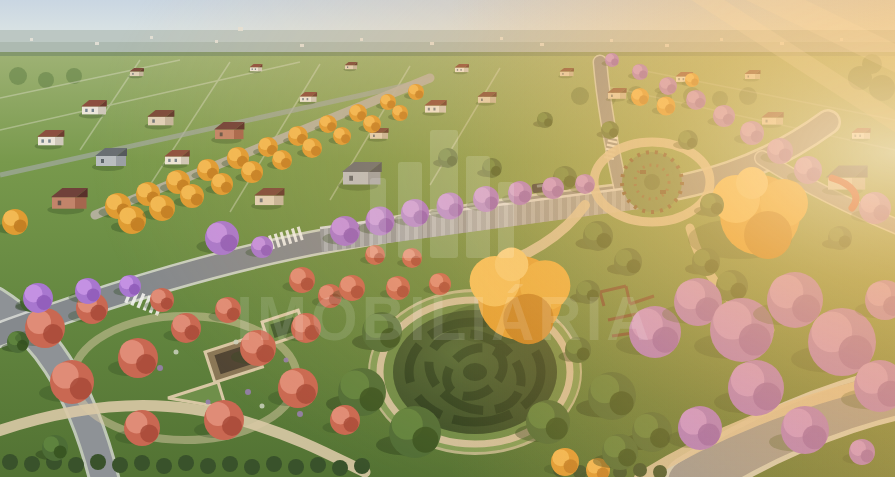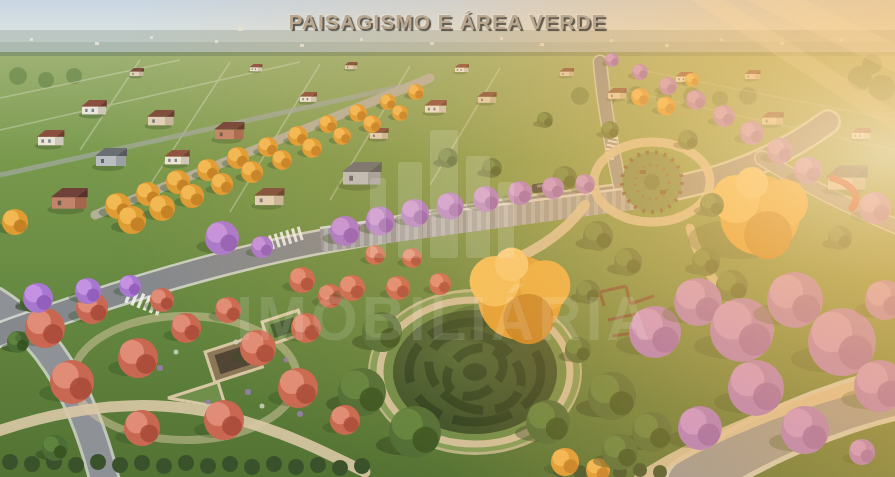--- a/index.html
+++ b/index.html
@@ -477,15 +477,14 @@
 
   <g transform="translate(398,116)" fill="#ffffff" opacity="0.15">
     <rect x="-28" y="62" width="16" height="80" rx="3"></rect>
     <rect x="0" y="46" width="24" height="96" rx="3"></rect>
     <rect x="32" y="14" width="28" height="128" rx="3"></rect>
     <rect x="68" y="40" width="24" height="102" rx="3"></rect>
     <rect x="100" y="66" width="16" height="76" rx="3"></rect>
   </g>
 </svg>
 
-<div class="title-banner">PAISAGISMO E ÁREA VERDE</div>
 <div class="watermark-text">IMOBILIÁRIA</div>
 </div>
 
 </body></html>

